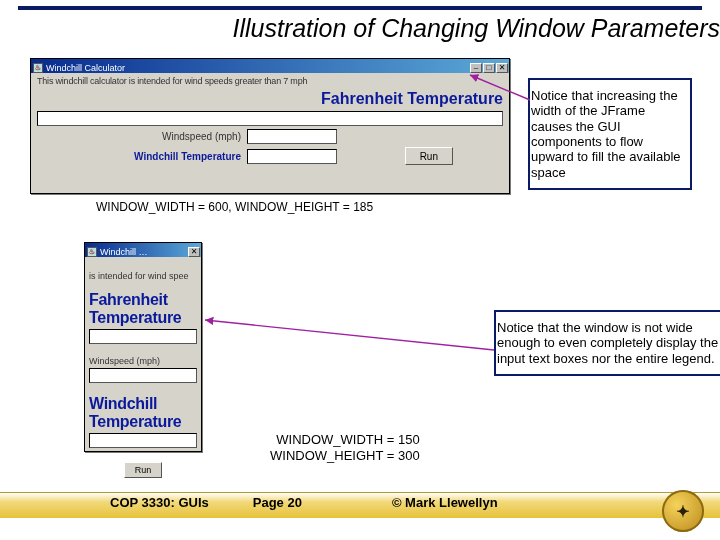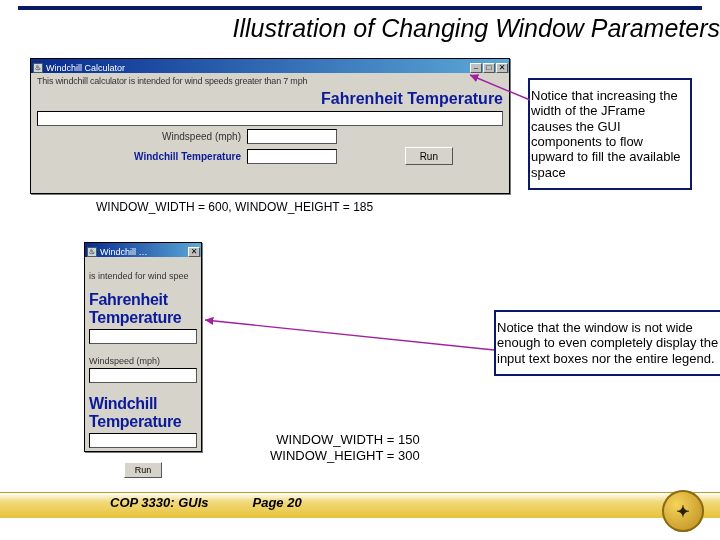--- a/index.html
+++ b/index.html
@@ -158,21 +158,20 @@
     background: linear-gradient(180deg, #fff 0%, #f2d97a 35%, #e6c23a 100%);
     border-top: 1px solid #b89a2a;
   }
   .footer-text {
     position: absolute;
     bottom: 30px;
     left: 0; right: 0;
     display: flex;
     align-items: center;
     font-size: 13px;
-    font-style: italic;
     font-weight: bold;
   }
   .footer-text span { display: inline-block; }
   .ft1 { margin-left: 110px; }
   .ft2 { margin-left: 44px; }
   .ft3 { margin-left: 90px; }
   .logo {
     position: absolute;
     right: 16px; bottom: 8px;
     width: 42px; height: 42px;
@@ -256,14 +255,15 @@
     </marker>
   </defs>
   <line x1="530" y1="100" x2="470" y2="75" stroke="#a020a0" stroke-width="1.4" marker-end="url(#arr)"></line>
   <line x1="494" y1="350" x2="205" y2="320" stroke="#a020a0" stroke-width="1.4" marker-end="url(#arr)"></line>
 </svg>
 
 <div class="footer-band"></div>
 <div class="footer-text">
   <span class="ft1">COP 3330:  GUIs</span>
   <span class="ft2">Page 20</span>
+  <span class="ft3">© Mark Llewellyn</span>
 </div>
 <div class="logo">✦</div>
 
 </body></html>

